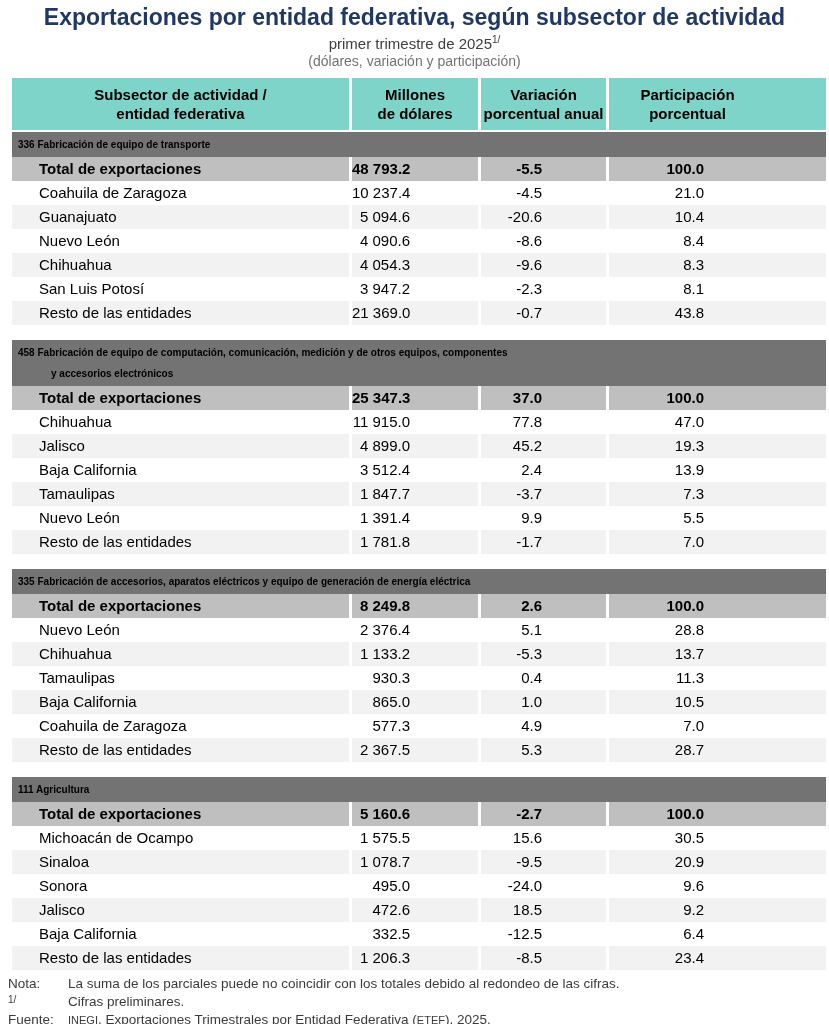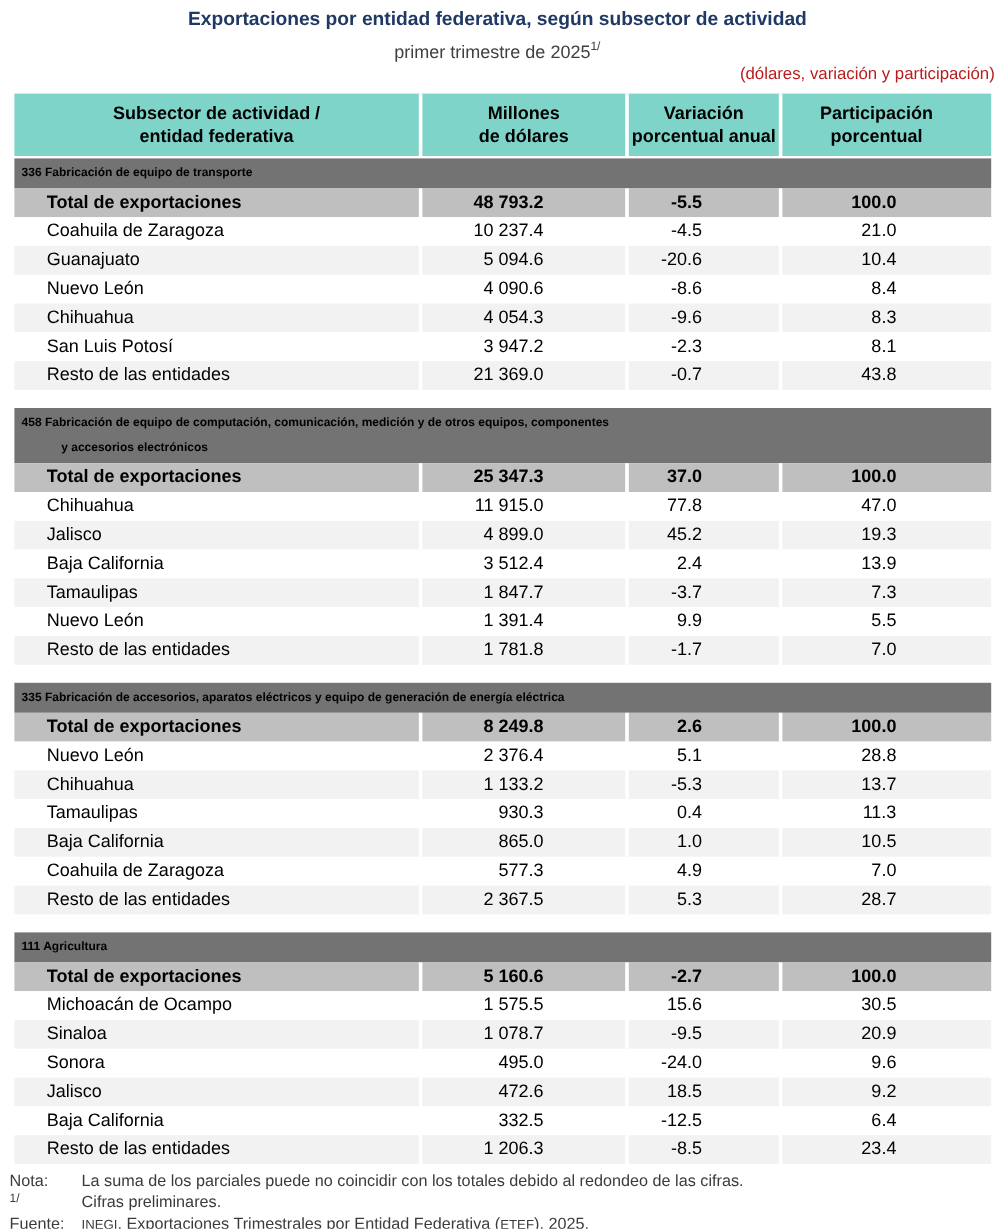--- a/index.html
+++ b/index.html
@@ -8,42 +8,42 @@
     width: 829px; height: 1024px;
     font-family: "Liberation Sans", sans-serif;
     color: #000;
     overflow: hidden;
   }
   .page { width: 829px; height: 1024px; }
 
   
   .title {
     text-align: center; color: #1F3864; font-weight: bold;
-    font-size: 16px; padding-top: 6px; line-height: 22px;
+    font-size: 23px; padding-top: 6px; line-height: 22px;
   }
   .subtitle {
     text-align: center; color: #404040; font-size: 15px;
     line-height: 19px; margin-top: 2px;
   }
   .subtitle sup { font-size: 10px; }
   .unitnote {
-    text-align: right; color: #b91c1c; font-size: 14px;
+    text-align: center; color: #737373; font-size: 14px;
     line-height: 17px; margin-bottom: 8px;
   }
 
   
   .tbl { margin: 0 7px 0 12px; width: 814px; }
   .thead { display: flex; background: #7FD4CA; height: 52px; margin-bottom: 2px; }
   .th {
     display: flex; align-items: center; justify-content: center;
     text-align: center; font-weight: bold; font-size: 15px;
     line-height: 19px; white-space: pre-line;
   }
   .c1 { width: 337px; }
-  .c2 { width: 172px; border-left: 3px solid #fff; }
+  .c2 { width: 129px; border-left: 3px solid #fff; }
   .c3 { width: 128px; border-left: 3px solid #fff; }
   .c4 { width: 160px; border-left: 3px solid #fff; }
 
   .section { margin-bottom: 15px; }
   .section:last-of-type { margin-bottom: 0; }
   .band {
     background: #737373; font-weight: bold; font-size: 10px;
     padding: 2px 8px 2px 39px; text-indent: -33px;
     line-height: 21px; white-space: pre-line;
   }

